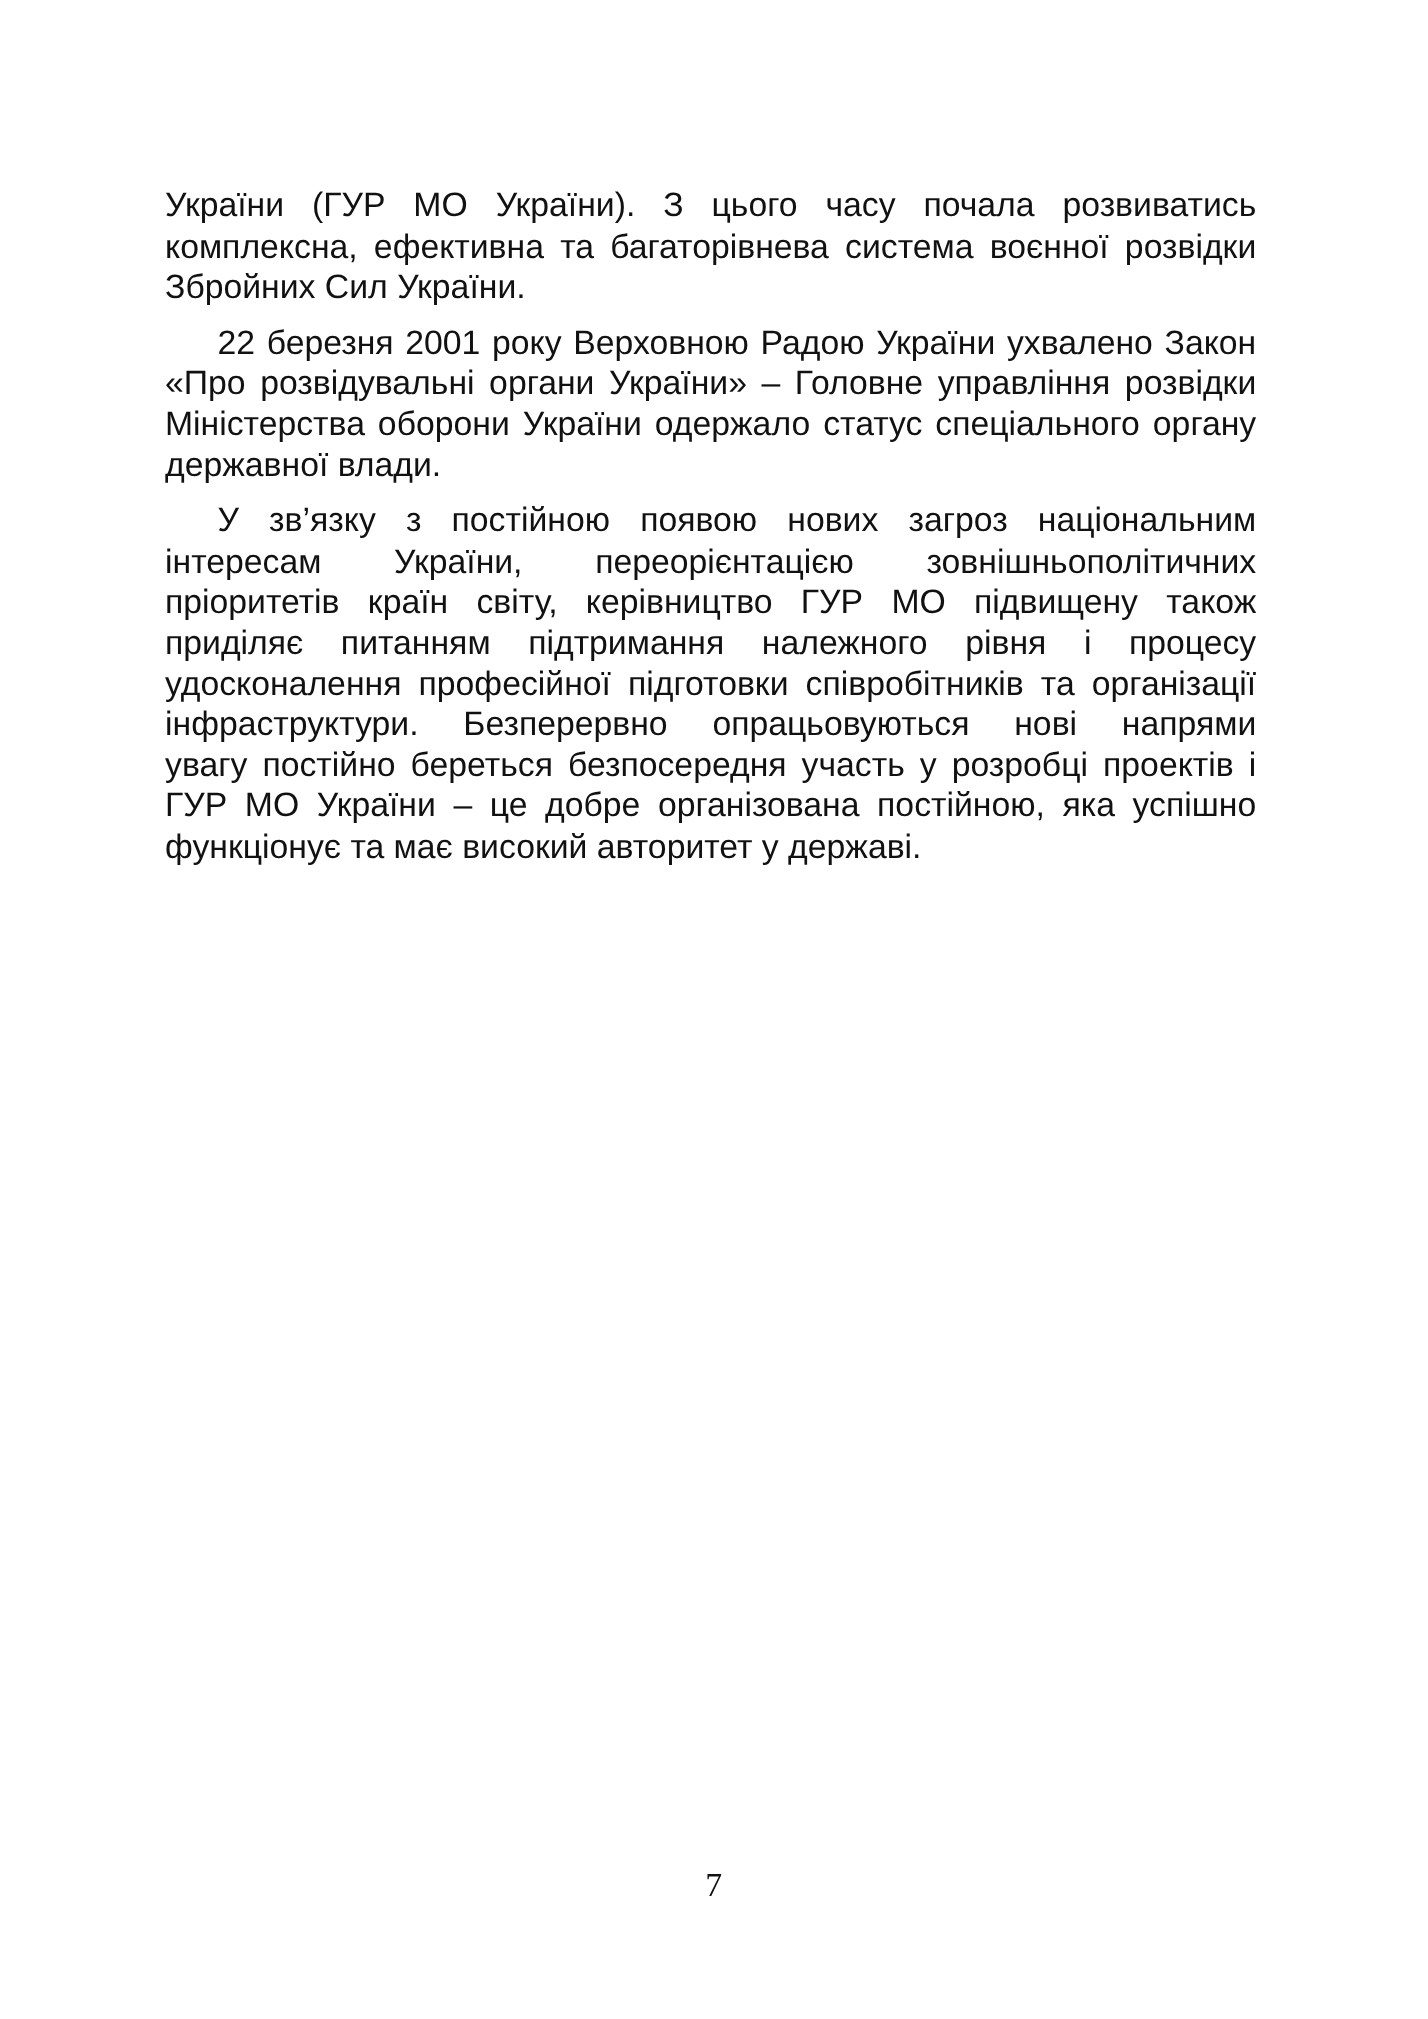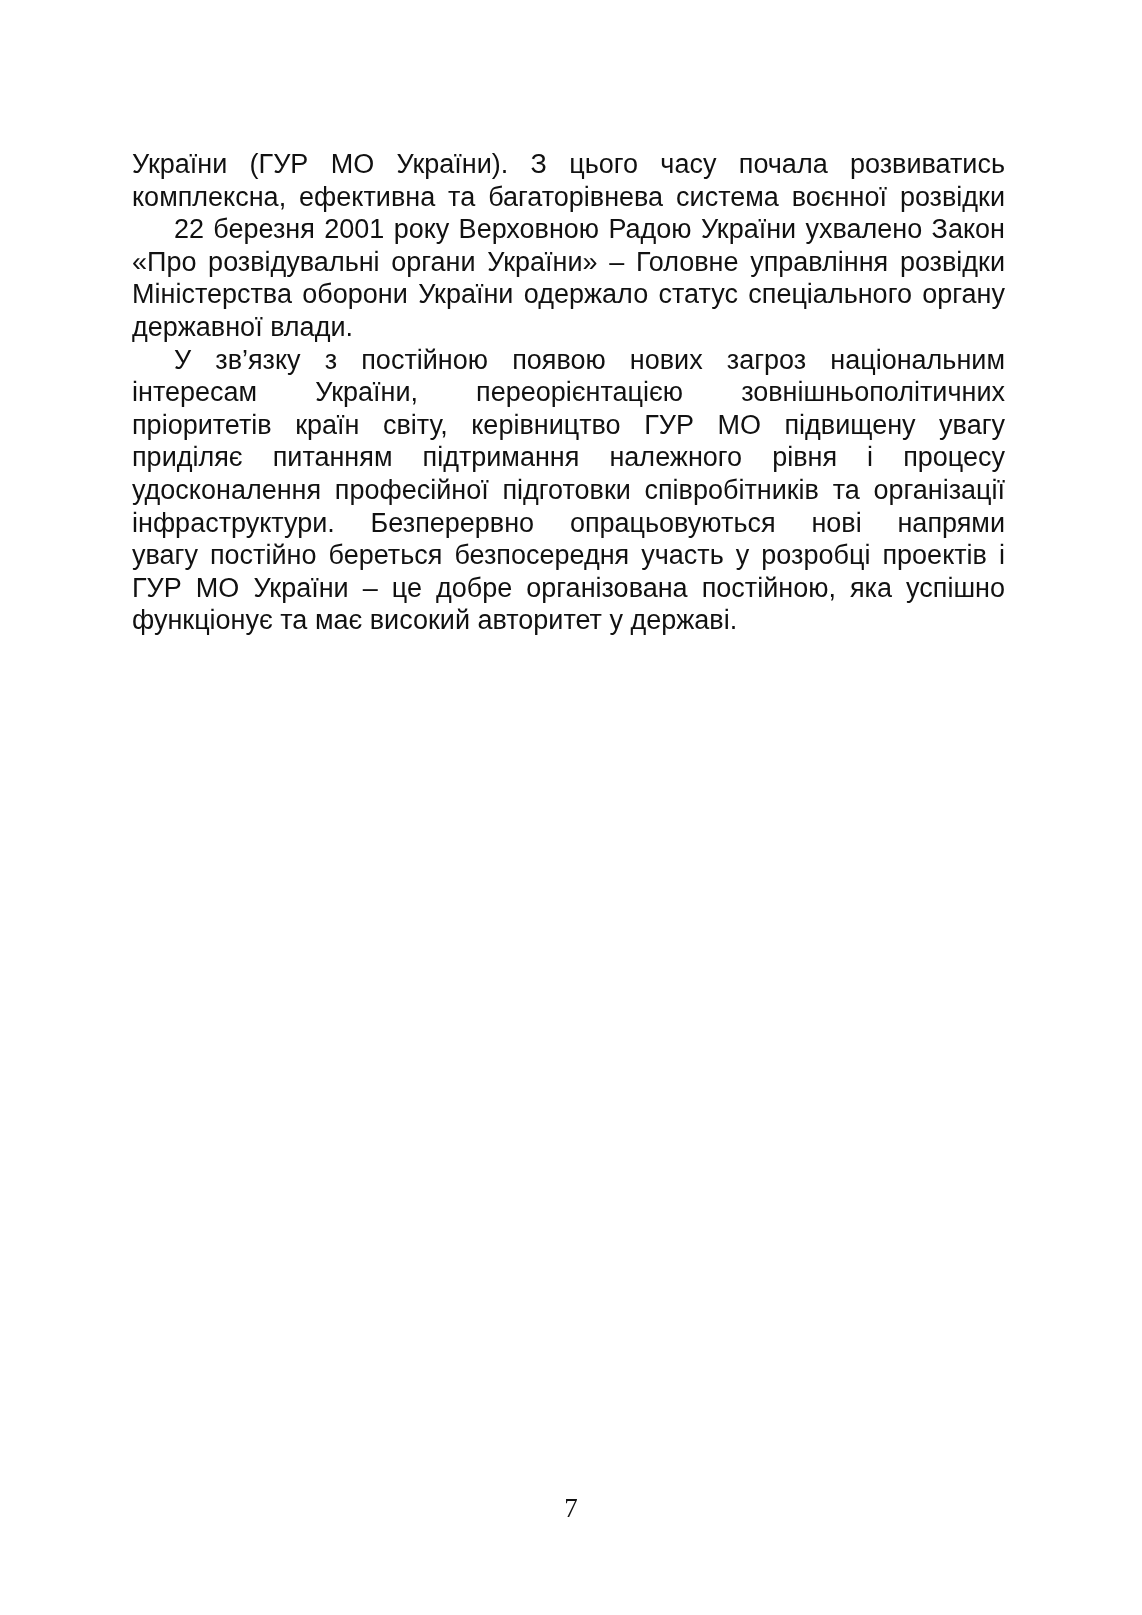--- a/index.html
+++ b/index.html
@@ -39,20 +39,21 @@
       display: block;
       text-align: justify;
       text-align-last: justify;
       white-space: nowrap;
     }
     .line.last {
       text-align-last: left;
     }
     .line.indent {
       text-indent: 42px;
+      margin-top: 12px;
     }
     .page-number {
       position: absolute;
       left: 0;
       width: 1142px;
       top: 1493px;
       text-align: center;
       font-family: "Liberation Serif", serif;
       font-size: 27px;
       color: #111111;
@@ -60,33 +61,34 @@
   </style>
 </head>
 <body>
 
 <div class="page">
   <div class="text-block">
 
     <p class="paragraph">
       <span class="line">України (ГУР МО України). З цього часу почала розвиватись</span>
       <span class="line">комплексна, ефективна та багаторівнева система воєнної розвідки</span>
+      <span class="line last">Збройних Сил України.</span>
     </p>
 
     <p class="paragraph">
       <span class="line indent">22 березня 2001 року Верховною Радою України ухвалено Закон</span>
       <span class="line">«Про розвідувальні органи України» – Головне управління розвідки</span>
       <span class="line">Міністерства оборони України одержало статус спеціального органу</span>
       <span class="line last">державної влади.</span>
     </p>
 
     <p class="paragraph">
       <span class="line indent">У зв’язку з постійною появою нових загроз національним</span>
       <span class="line">інтересам України, переорієнтацією зовнішньополітичних</span>
-      <span class="line">пріоритетів країн світу, керівництво ГУР МО підвищену увагу</span>
+      <span class="line">пріоритетів країн світу, керівництво ГУР МО підвищену також</span>
       <span class="line">приділяє питанням підтримання належного рівня і процесу</span>
       <span class="line">удосконалення професійної підготовки співробітників та організації</span>
       <span class="line">інфраструктури. Безперервно опрацьовуються нові напрями</span>
       <span class="line">увагу постійно береться безпосередня участь у розробці проектів і</span>
     </p>
 
     <p class="paragraph">
       <span class="line">ГУР МО України – це добре організована постійною, яка успішно</span>
       <span class="line last">функціонує та має високий авторитет у державі.</span>
     </p>

